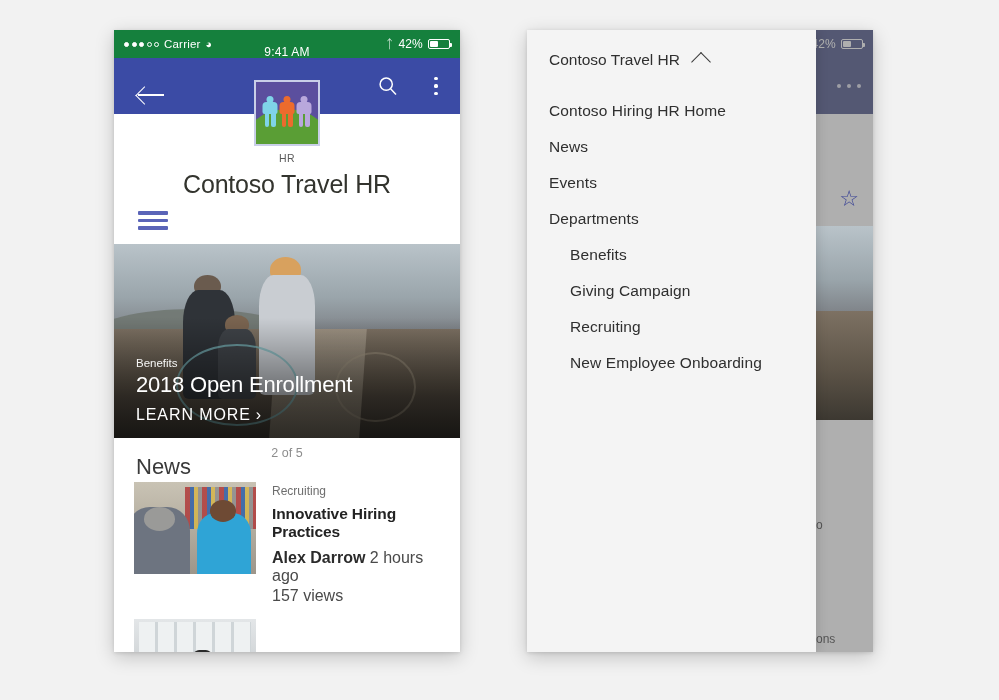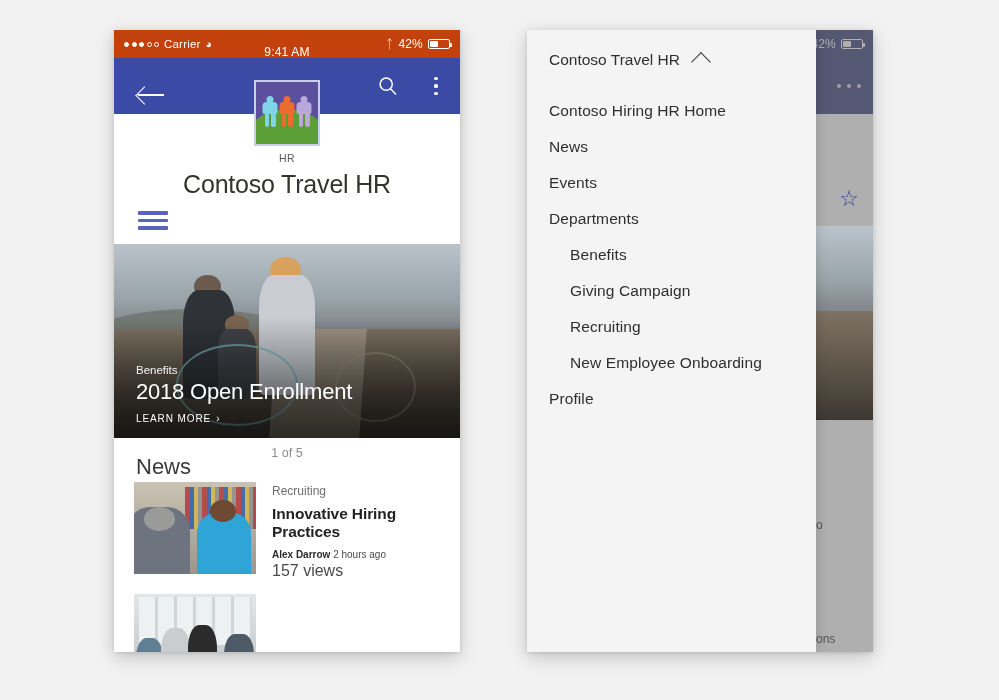--- a/index.html
+++ b/index.html
@@ -14,21 +14,21 @@
   
   .phone{
     position:absolute;background:#ffffff;overflow:hidden;
     box-shadow:0 5px 18px rgba(0,0,0,0.20), 0 1px 4px rgba(0,0,0,0.12);
   }
   #phone-left{left:114px;top:30px;width:346px;height:622px;}
   #phone-right{left:527px;top:30px;width:346px;height:622px;}
 
   
   .statusbar{
-    height:28px;background:#c2410c;color:#ffffff;
+    height:28px;background:#15803d;color:#ffffff;
     display:flex;align-items:center;position:relative;
     font-size:11.5px;letter-spacing:.2px;
   }
   .sb-left{position:absolute;left:10px;display:flex;align-items:center;gap:5px;}
   .sb-dots{display:flex;align-items:center;gap:2.5px;}
   .sb-dots i{width:5px;height:5px;border-radius:50%;display:block;
              border:1px solid #ffffff;box-sizing:border-box;}
   .sb-dots i.on{background:#ffffff;}
   .sb-center{position:absolute;left:0;right:0;text-align:center;font-size:12px;margin-top:16px;}
   .sb-right{position:absolute;right:10px;display:flex;align-items:center;gap:5px;font-size:12px;}
@@ -106,21 +106,21 @@
   .f3b{left:32%;top:37%;width:7%;height:10%;background:#7a6450;border-radius:50%;}
   .bike{position:absolute;left:18%;top:52%;width:34%;height:40%;
     border:2.5px solid rgba(120,180,185,.75);border-radius:50%;background:transparent;}
   .bike2{position:absolute;left:64%;top:56%;width:22%;height:34%;
     border:2.5px solid rgba(160,150,130,.55);border-radius:50%;}
   .hero-shade{position:absolute;inset:0;
     background:linear-gradient(180deg,rgba(0,0,0,0) 38%,rgba(0,0,0,.48) 78%,rgba(0,0,0,.62) 100%);}
   .hero-txt{position:absolute;left:22px;bottom:14px;color:#fff;}
   .hero-eyebrow{font-size:11.5px;opacity:.95;margin-bottom:3px;}
   .hero-title{font-size:22px;font-weight:400;letter-spacing:-.2px;margin-bottom:8px;}
-  .hero-cta{font-size:10px;letter-spacing:.9px;display:flex;align-items:center;gap:5px;}
+  .hero-cta{font-size:16px;letter-spacing:.9px;display:flex;align-items:center;gap:5px;}
 
   
   .news-sec{background:#fff;padding:0 0 0 0;}
   .news-top{position:relative;height:44px;}
   .pager{position:absolute;left:50%;transform:translateX(-50%);top:8px;
          font-size:12.5px;color:#8d8d8d;}
   .news-h{position:absolute;left:22px;top:16px;font-size:22px;color:#3a3a3a;font-weight:400;}
   .news-item{display:flex;gap:16px;padding:0 14px 14px 20px;}
   .thumb{width:122px;height:92px;flex:none;overflow:hidden;position:relative;background:#cfd3cf;}
   .t1{background:linear-gradient(180deg,#c9c3b4 0%,#9d968a 100%);}
@@ -133,21 +133,21 @@
   .t2{background:linear-gradient(180deg,#e3e6e8 0%,#b9bfc2 100%);}
   .t2 .win{position:absolute;left:4%;top:4%;width:92%;height:52%;
      background:repeating-linear-gradient(90deg,#eef1f2 0 16px,#cfd5d8 16px 19px);}
   .t2 .g1{position:absolute;left:2%;bottom:0;width:22%;height:52%;background:#5f7f94;border-radius:40% 40% 0 0;}
   .t2 .g2{position:absolute;left:22%;bottom:0;width:24%;height:62%;background:#c9cdd0;border-radius:38% 38% 0 0;}
   .t2 .g3{position:absolute;left:44%;bottom:0;width:24%;height:66%;background:#2b2b2b;border-radius:38% 38% 0 0;}
   .t2 .g4{position:absolute;right:2%;bottom:0;width:24%;height:56%;background:#4e5b66;border-radius:38% 38% 0 0;}
   .news-body{padding-top:2px;min-width:0;}
   .cat{font-size:12px;color:#6e6e6e;margin-bottom:7px;}
   .headline{font-size:15.5px;color:#232323;font-weight:700;margin-bottom:8px;letter-spacing:-.1px;}
-  .byline{font-size:10px;color:#4a4a4a;margin-bottom:2px;}
+  .byline{font-size:16px;color:#4a4a4a;margin-bottom:2px;}
   .byline b{font-weight:700;color:#2b2b2b;}
   .views{font-size:16px;color:#4a4a4a;}
 
   
   .dim{position:absolute;inset:0;background:rgba(110,110,110,.55);}
   .flyout{
     position:absolute;left:0;top:0;bottom:0;width:289px;background:#f4f4f4;
     box-shadow:2px 0 10px rgba(0,0,0,.12);
   }
   .fly-head{display:flex;align-items:center;gap:14px;padding:20px 0 0 22px;}
@@ -277,21 +277,21 @@
         <div class="hero-title">2018 Open Enrollment</div>
         <div class="hero-cta">
           <span>LEARN MORE</span>
           <span>›</span>
         </div>
       </div>
     </div>
 
     <div class="news-sec">
       <div class="news-top">
-        <div class="pager">1 of 5</div>
+        <div class="pager">2 of 5</div>
         <div class="news-h">News</div>
       </div>
 
       <div class="news-item">
         <div class="thumb t1">
           <span class="shelf"></span>
             <span class="suit"></span>
             <span class="hair"></span>
           <span class="lady"></span>
             <span class="lhead"></span>
@@ -369,18 +369,17 @@
       </div>
       <div class="fly-list">
         <div class="fly-item">Contoso Hiring HR Home</div>
         <div class="fly-item">News</div>
         <div class="fly-item">Events</div>
         <div class="fly-item">Departments</div>
         <div class="fly-item sub">Benefits</div>
         <div class="fly-item sub">Giving Campaign</div>
         <div class="fly-item sub">Recruiting</div>
         <div class="fly-item sub">New Employee Onboarding</div>
-        <div class="fly-item">Profile</div>
       </div>
     </div>
   </div>
 
 </div>
 
 </body></html>

